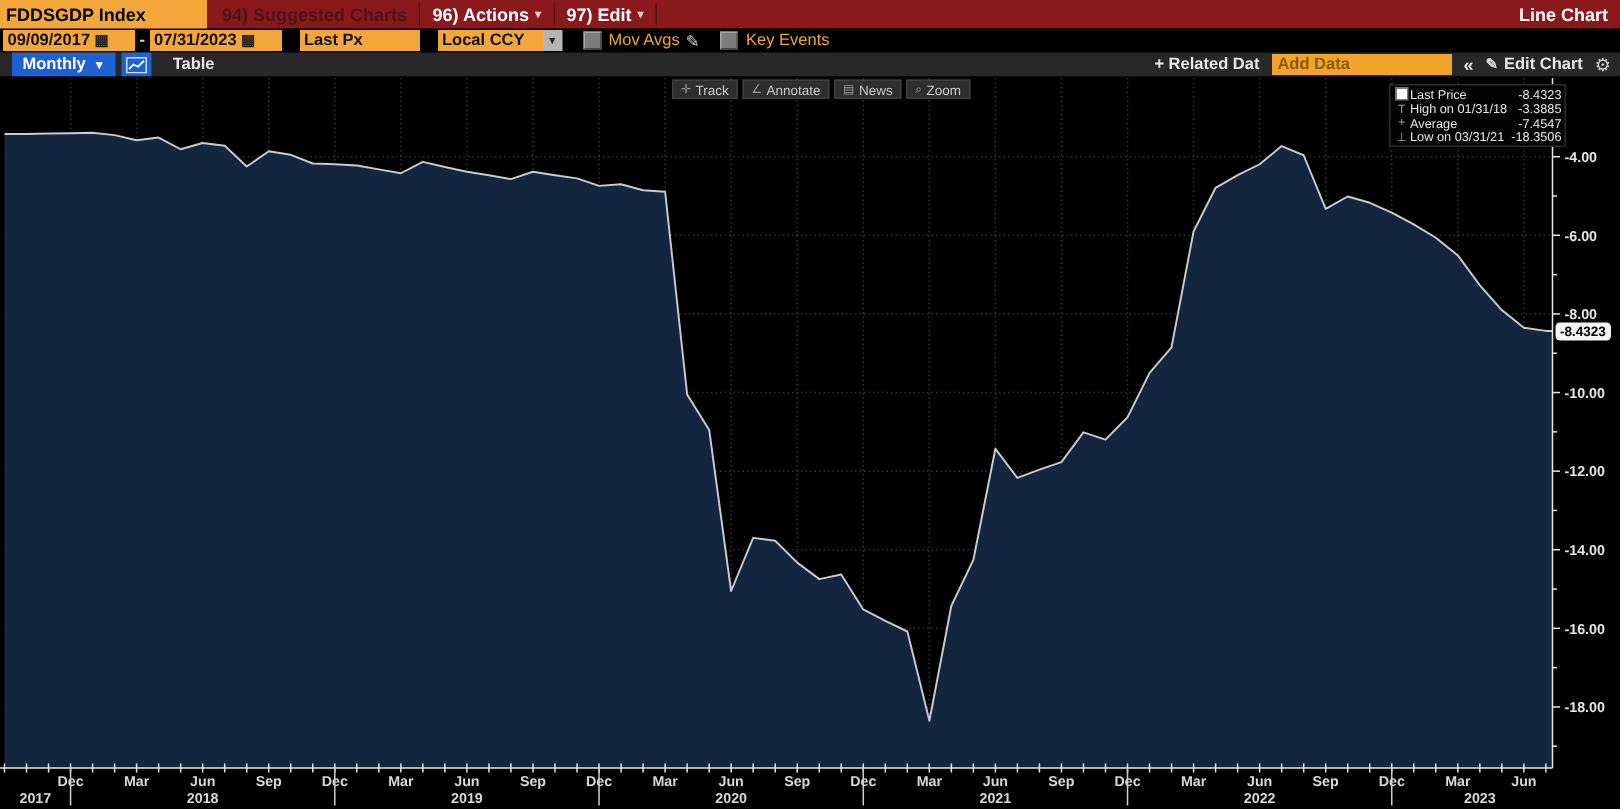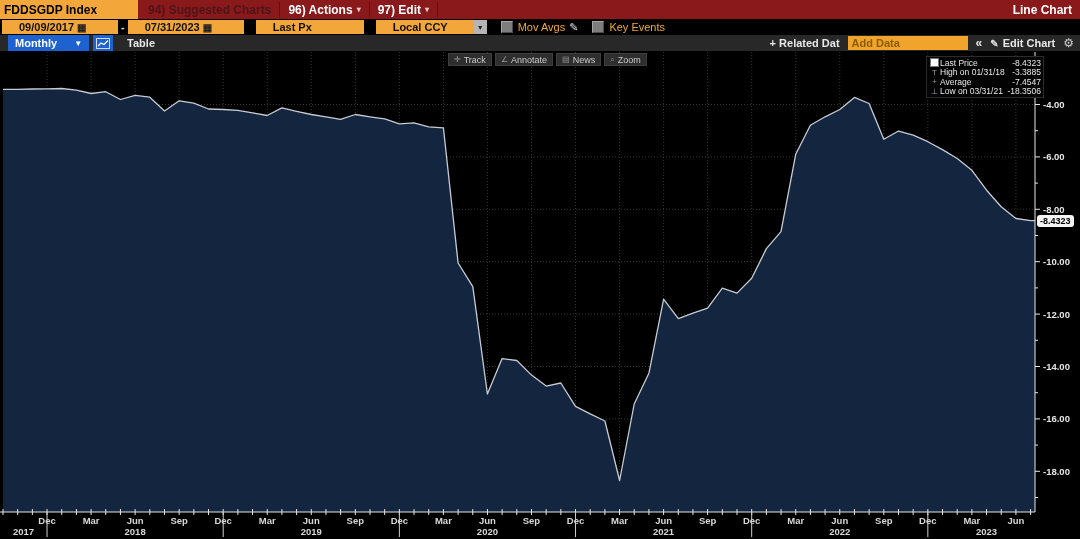--- a/index.html
+++ b/index.html
@@ -12,35 +12,35 @@
            align-items:center;padding:0 10px 0 4px;font-weight:700;min-width:124px;}
   .menu-dim{color:#4d1517;font-weight:700;margin-left:10px;}
   .vsep{width:1px;height:15px;background:#5c1113;margin:0 8px;}
   .menu-item{color:#fff;font-weight:700;display:flex;align-items:center;gap:4px;}
   .dd-arrow{font-size:8px;color:#e9c9c9;}
   .titlebar-right{margin-left:auto;margin-right:8px;color:#fff;font-weight:700;text-align:center;}
   
   .controlbar{position:absolute;left:0;top:19px;width:1080px;height:16px;background:#000;
               display:flex;align-items:center;font-size:11px;}
   .amber{background:#f3a73a;color:#111;height:14px;display:flex;align-items:center;
-         padding:0 17px;font-weight:700;}
+         padding:0 3px;font-weight:700;}
   .cal{font-size:10px;color:#222;margin-left:3px;}
   .dash{color:#ddd;margin:0 3px;font-weight:700;}
   .ddbtn{background:#b5b5b5;color:#222;width:13px;height:14px;display:flex;align-items:center;
          justify-content:center;font-size:7px;}
   .chk{width:10px;height:10px;background:#7d7d7d;border-top:1px solid #a5a5a5;
        border-left:1px solid #a5a5a5;border-right:1px solid #4c4c4c;border-bottom:1px solid #4c4c4c;}
   .amber-label{color:#f0a732;font-weight:400;margin-left:5px;}
   .pencil{color:#ddd;font-size:11px;margin-left:4px;}
   
   .periodbar{position:absolute;left:0;top:35px;width:1080px;height:16px;background:#282828;
              display:flex;align-items:center;font-size:11px;color:#e8e8e8;}
   .range-tab{padding:0 9px;font-weight:700;color:#ececec;}
   .blue-box{background:#1e62d0;color:#fff;font-weight:700;height:16px;display:flex;
-            align-items:center;padding:0 7px;gap:17px;margin-left:8px;}
+            align-items:center;padding:0 7px;gap:5px;margin-left:8px;}
   .icon-box{background:#1e62d0;height:16px;width:20px;display:flex;align-items:center;
             justify-content:center;margin-left:4px;}
   .table-btn{margin-left:14px;font-weight:700;}
   .right-tools{margin-left:auto;display:flex;align-items:center;}
   .related{font-weight:700;margin-right:8px;}
   .adddata{background:#f0a42c;color:#8a5c00;width:112px;height:14px;display:flex;
            align-items:center;padding:0 4px;font-weight:700;}
   .chev{margin:0 8px;font-weight:700;font-size:12px;color:#e8e8e8;}
   .editchart{font-weight:700;display:flex;align-items:center;gap:4px;margin-right:8px;}
   .gear{color:#cfcfcf;font-size:12px;margin-right:6px;}

